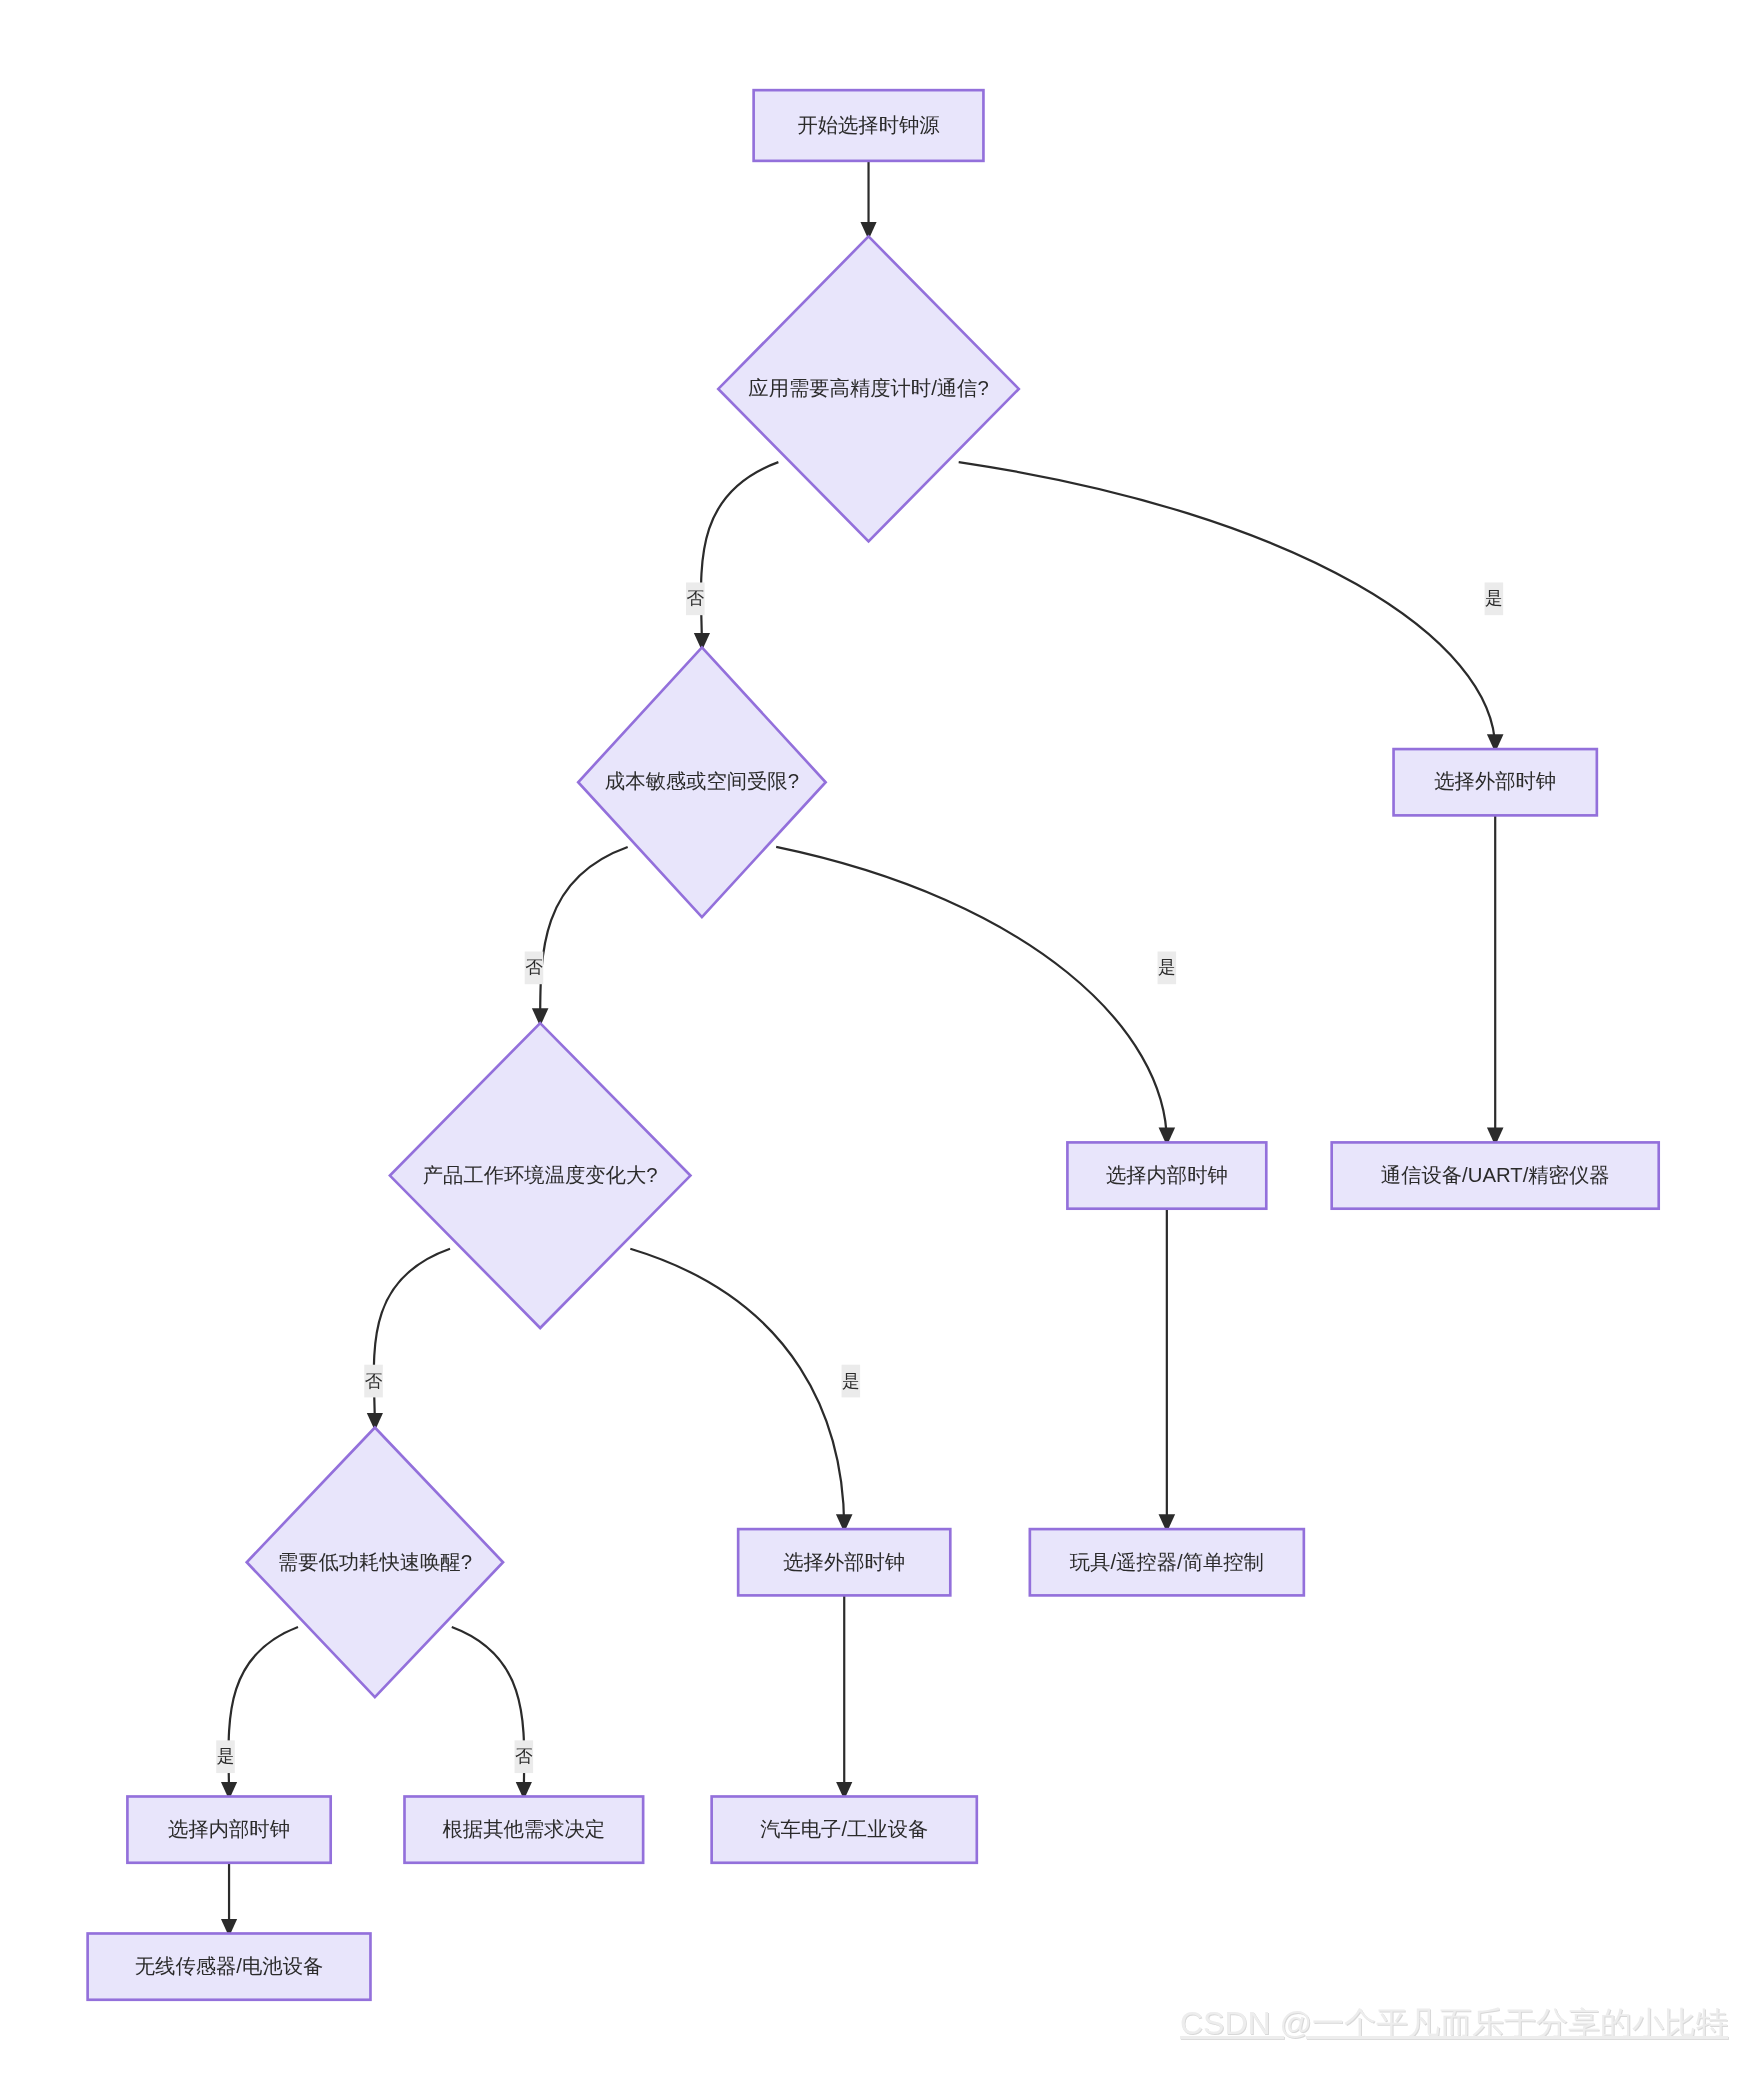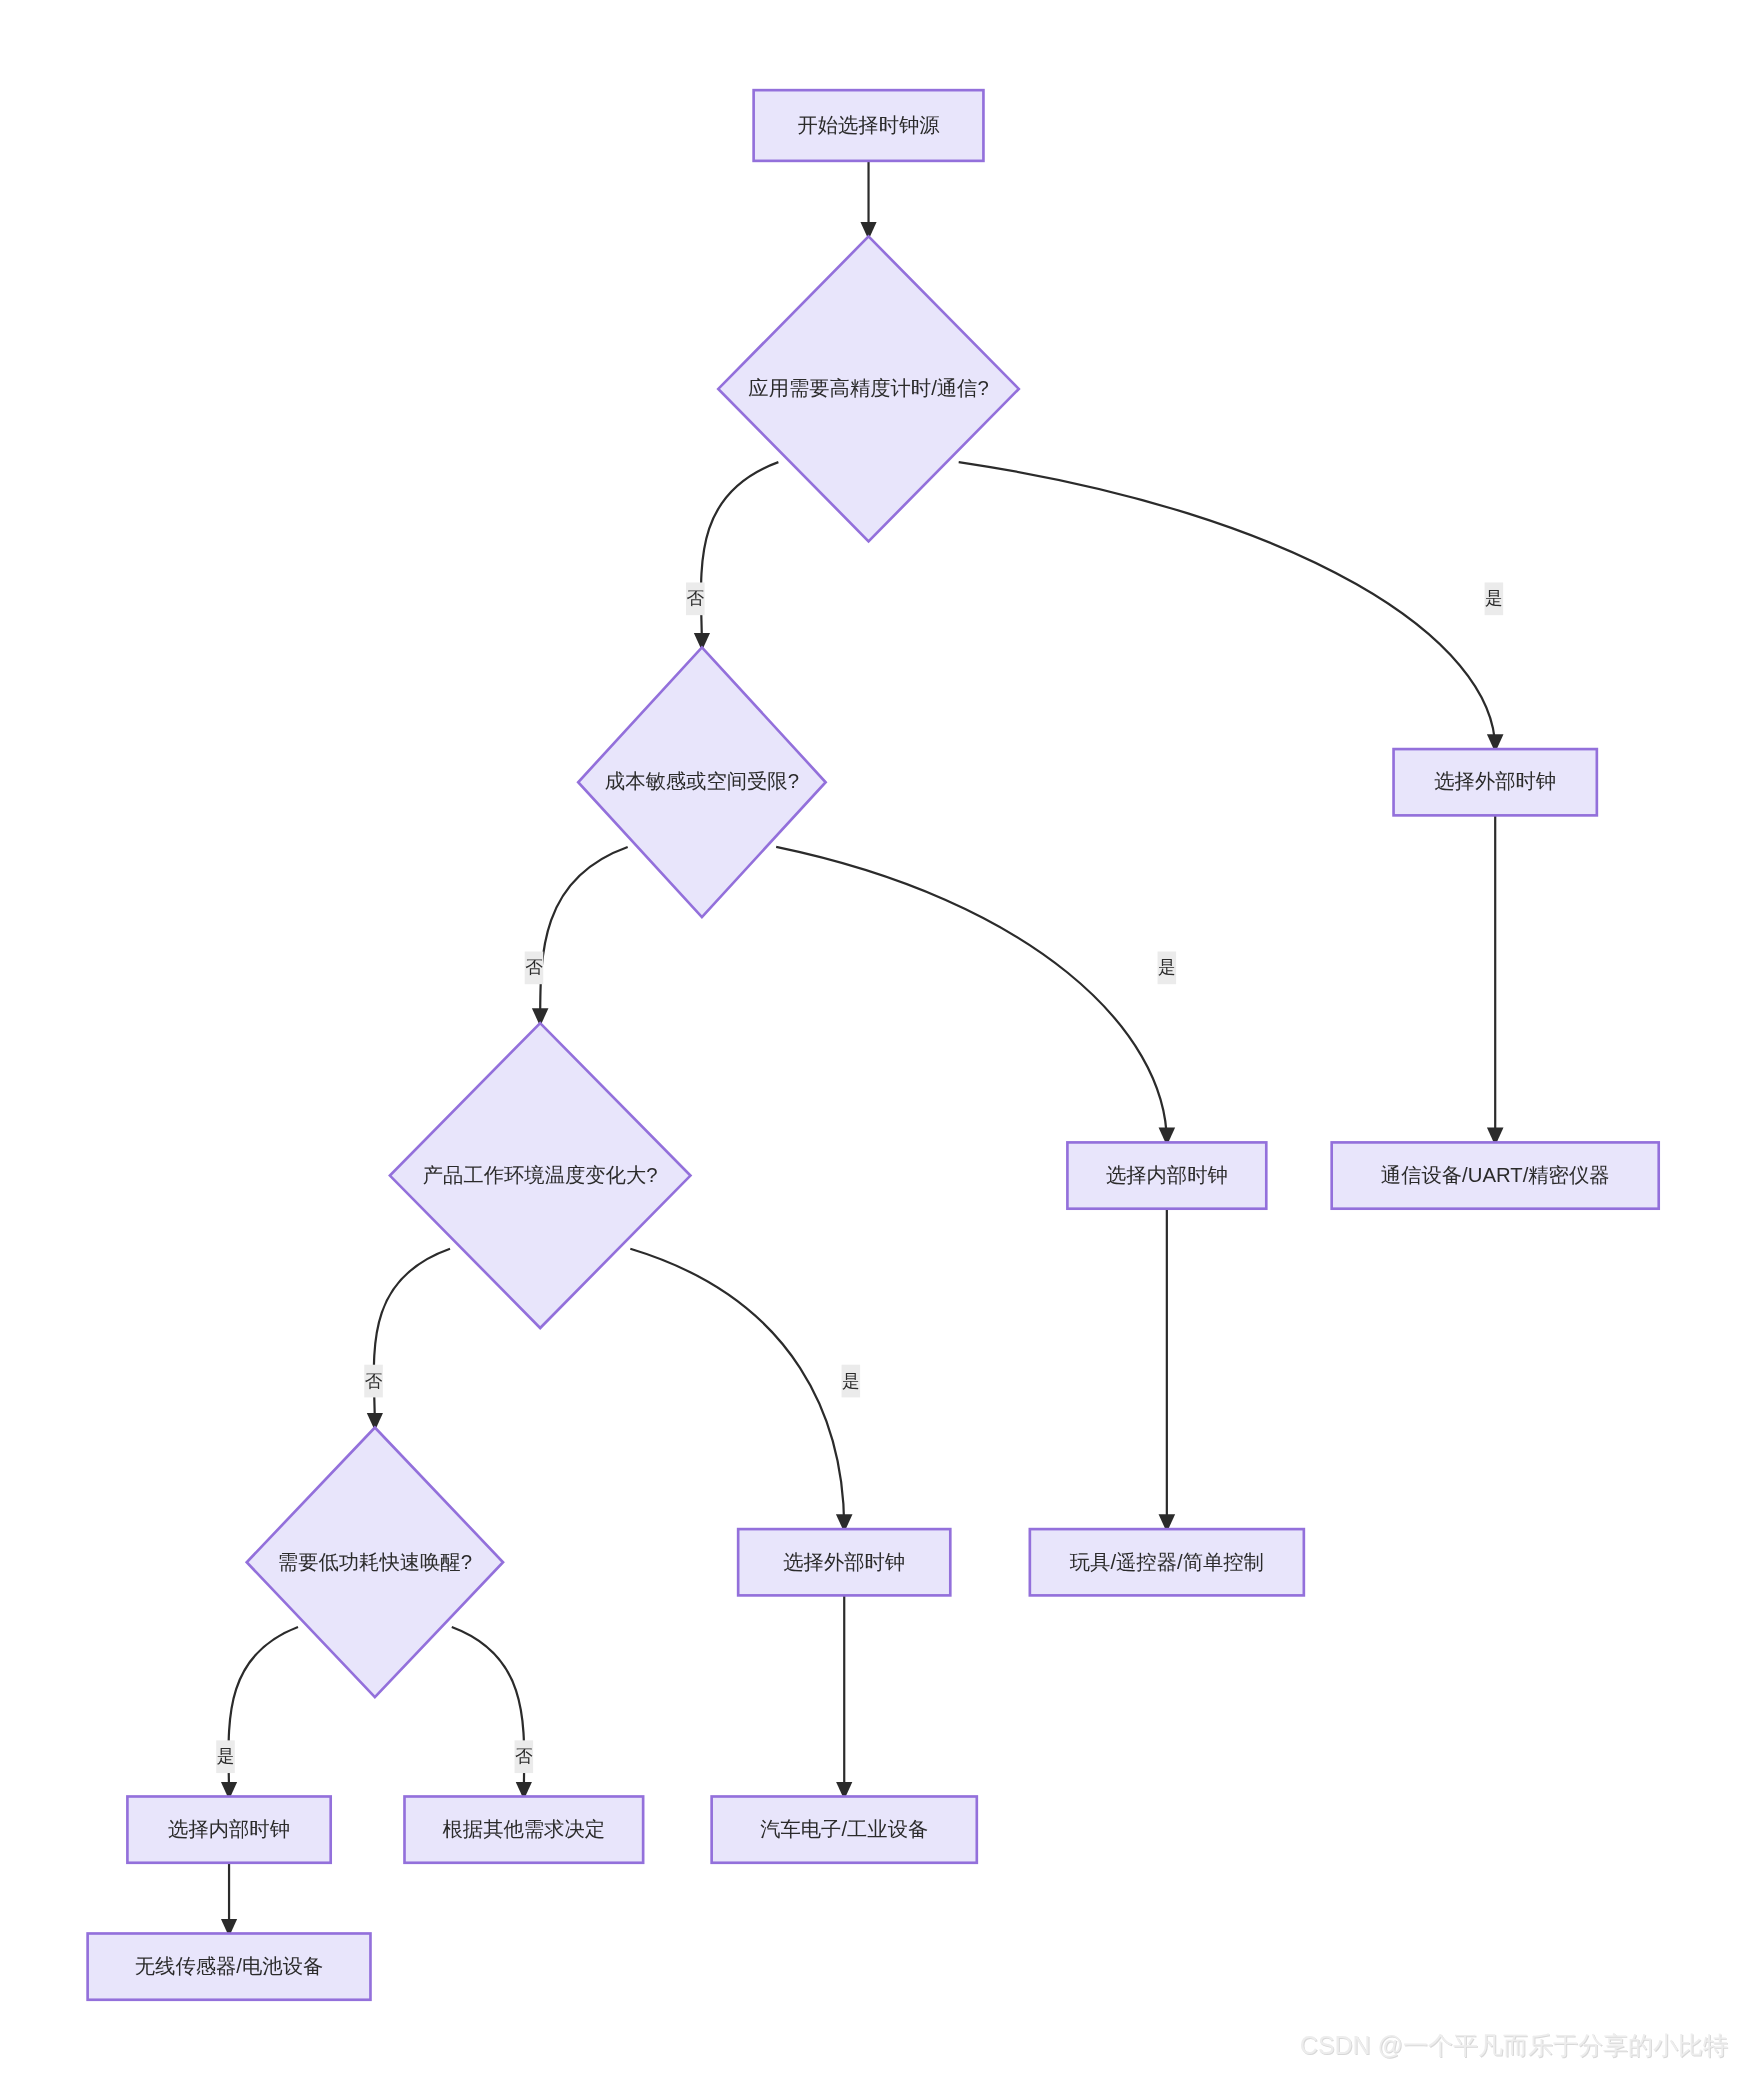--- a/index.html
+++ b/index.html
@@ -46,27 +46,28 @@
   .edge-label-text {
     font-family: "Liberation Sans", "DejaVu Sans", sans-serif;
     font-size: 40px;
     fill: #2b2b2b;
     text-anchor: middle;
     dominant-baseline: middle;
   }
   .watermark {
     position: absolute;
     right: 21px;
-    bottom: 0;
+    bottom: 16px;
     font-family: "Liberation Sans", "DejaVu Sans", sans-serif;
-    font-size: 25px;
+    font-size: 32px;
     color: #ededed;
     text-shadow: 0.9px 0.9px 0 #d8d8d8;
     white-space: nowrap;
     user-select: none;
+    text-decoration: underline;
   }
 </style>
 </head>
 <body>
 
 <div id="stage">
 
   <svg id="flow" viewBox="0 0 3957 4745">
     <defs>
       <marker id="arrow" viewBox="0 0 12 12" refX="9" refY="6" markerWidth="9" markerHeight="9" orient="auto-start-reverse" markerUnits="strokeWidth">

